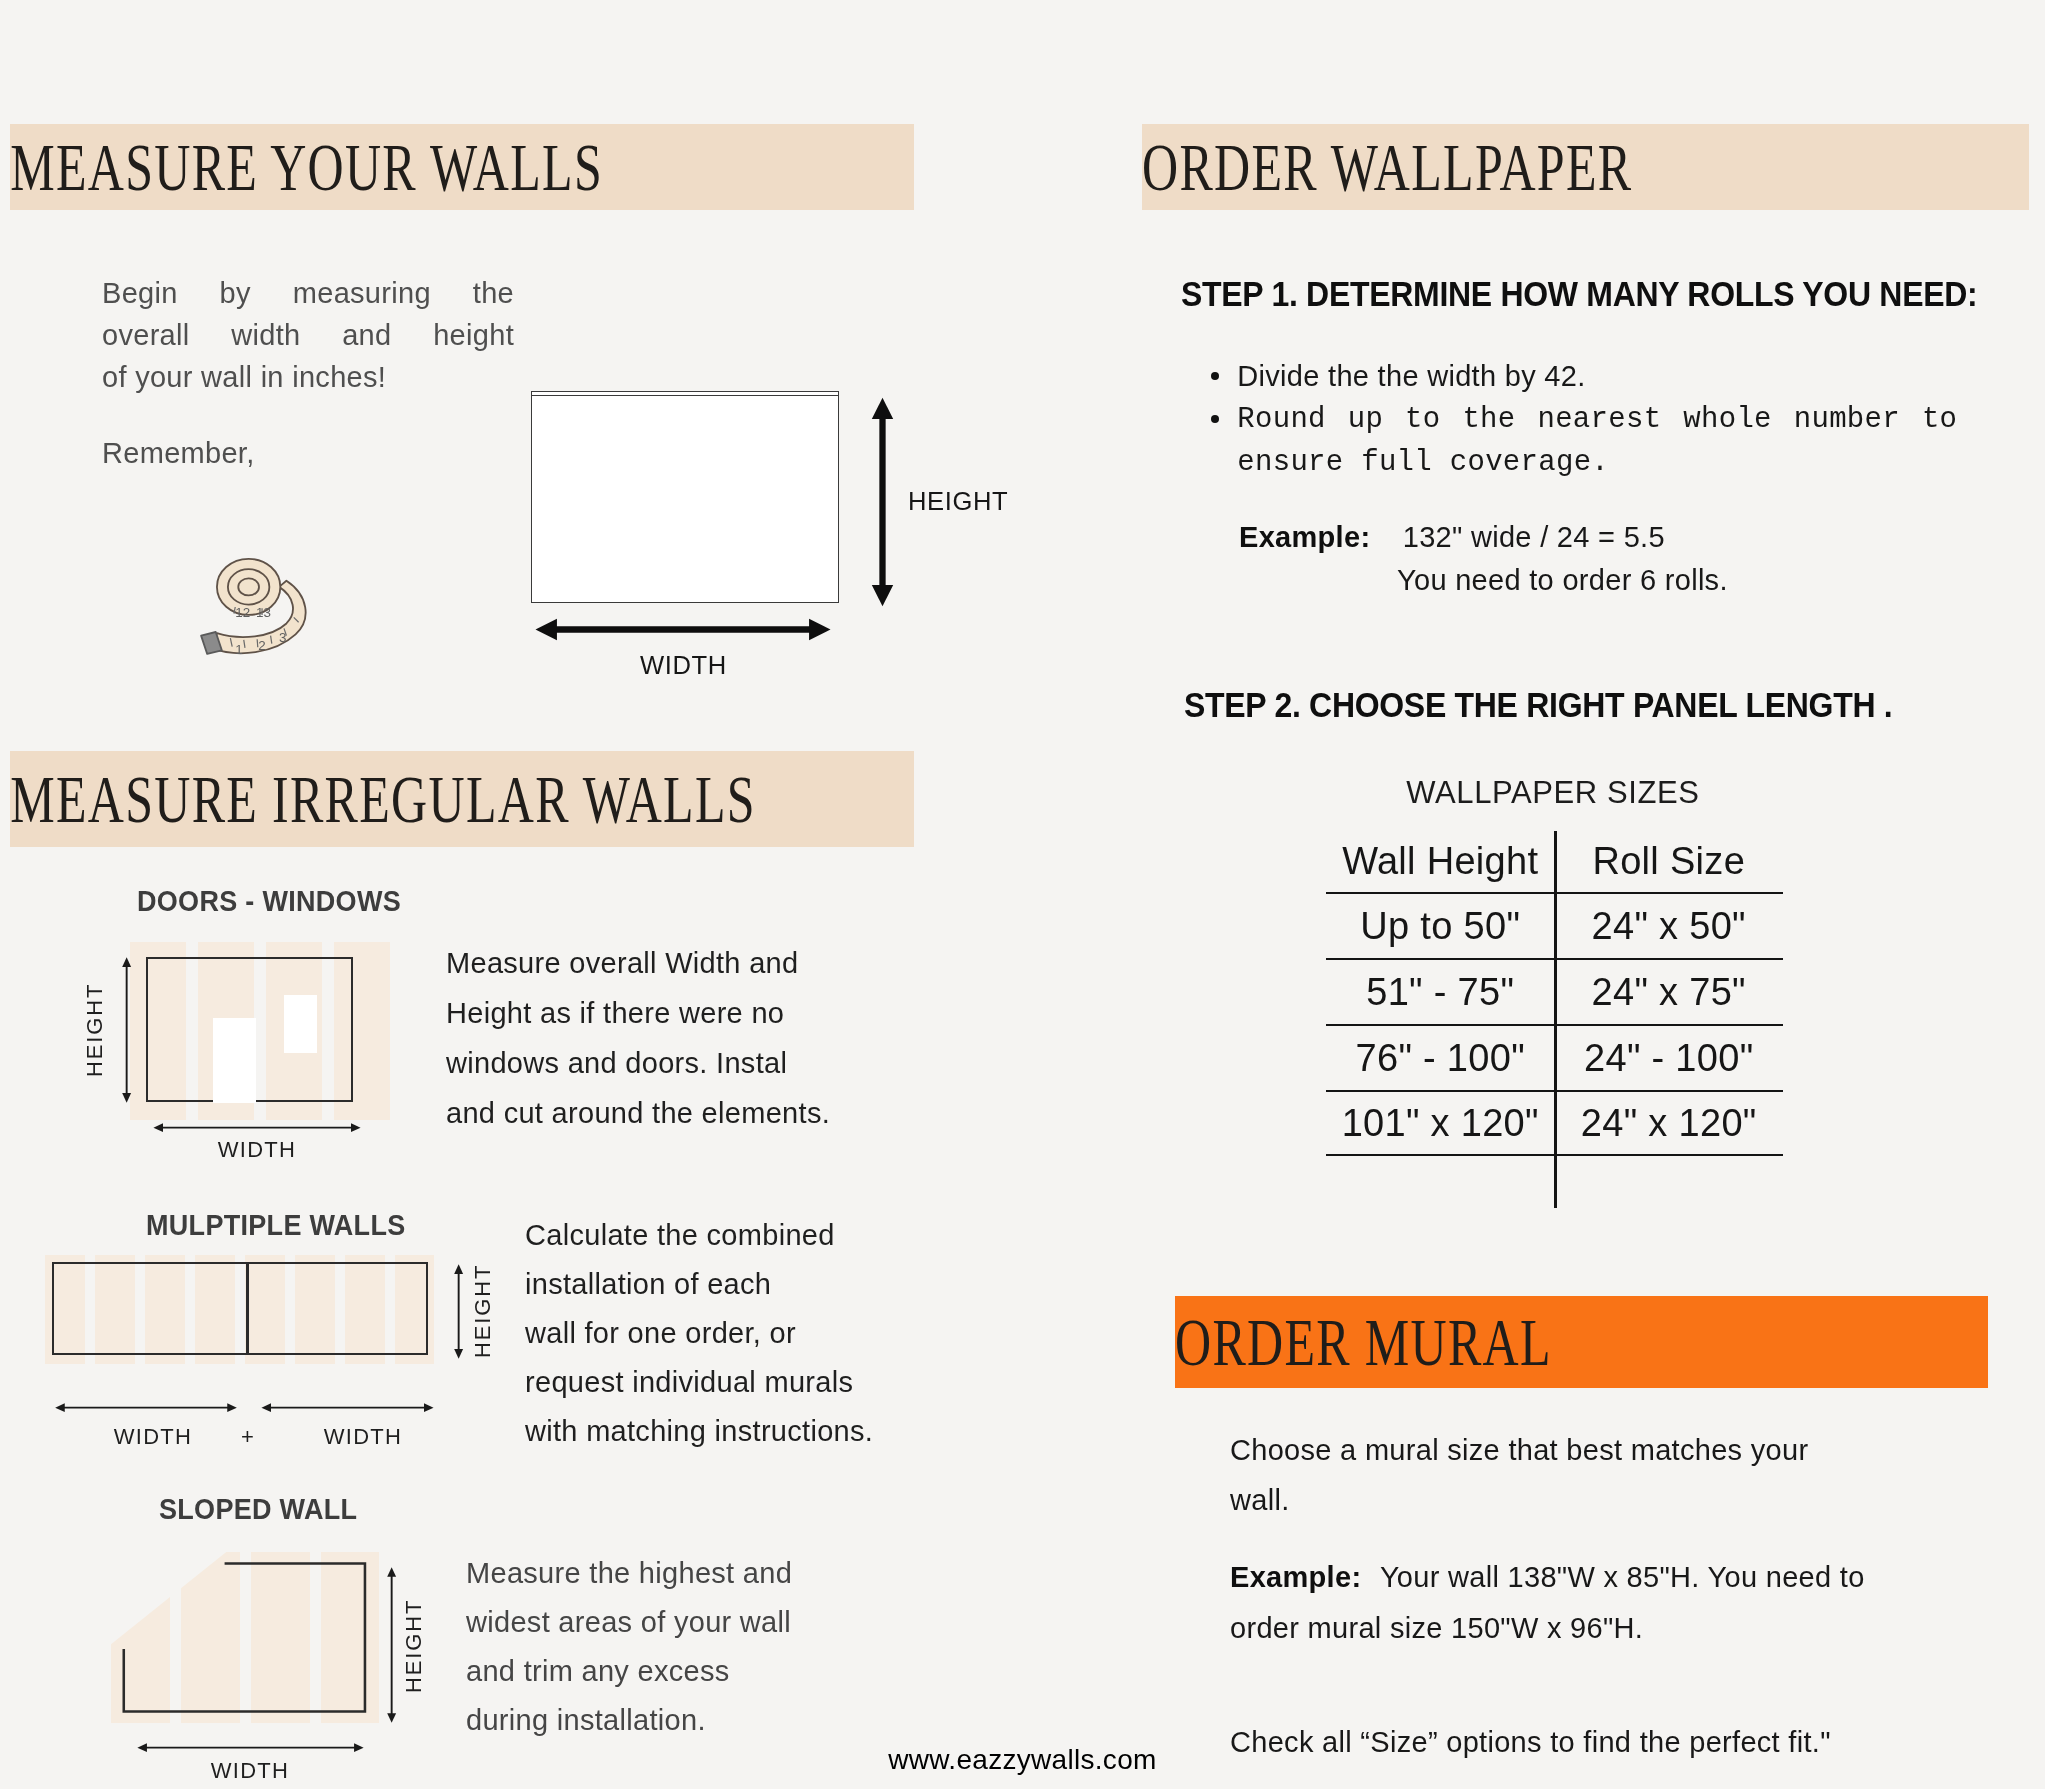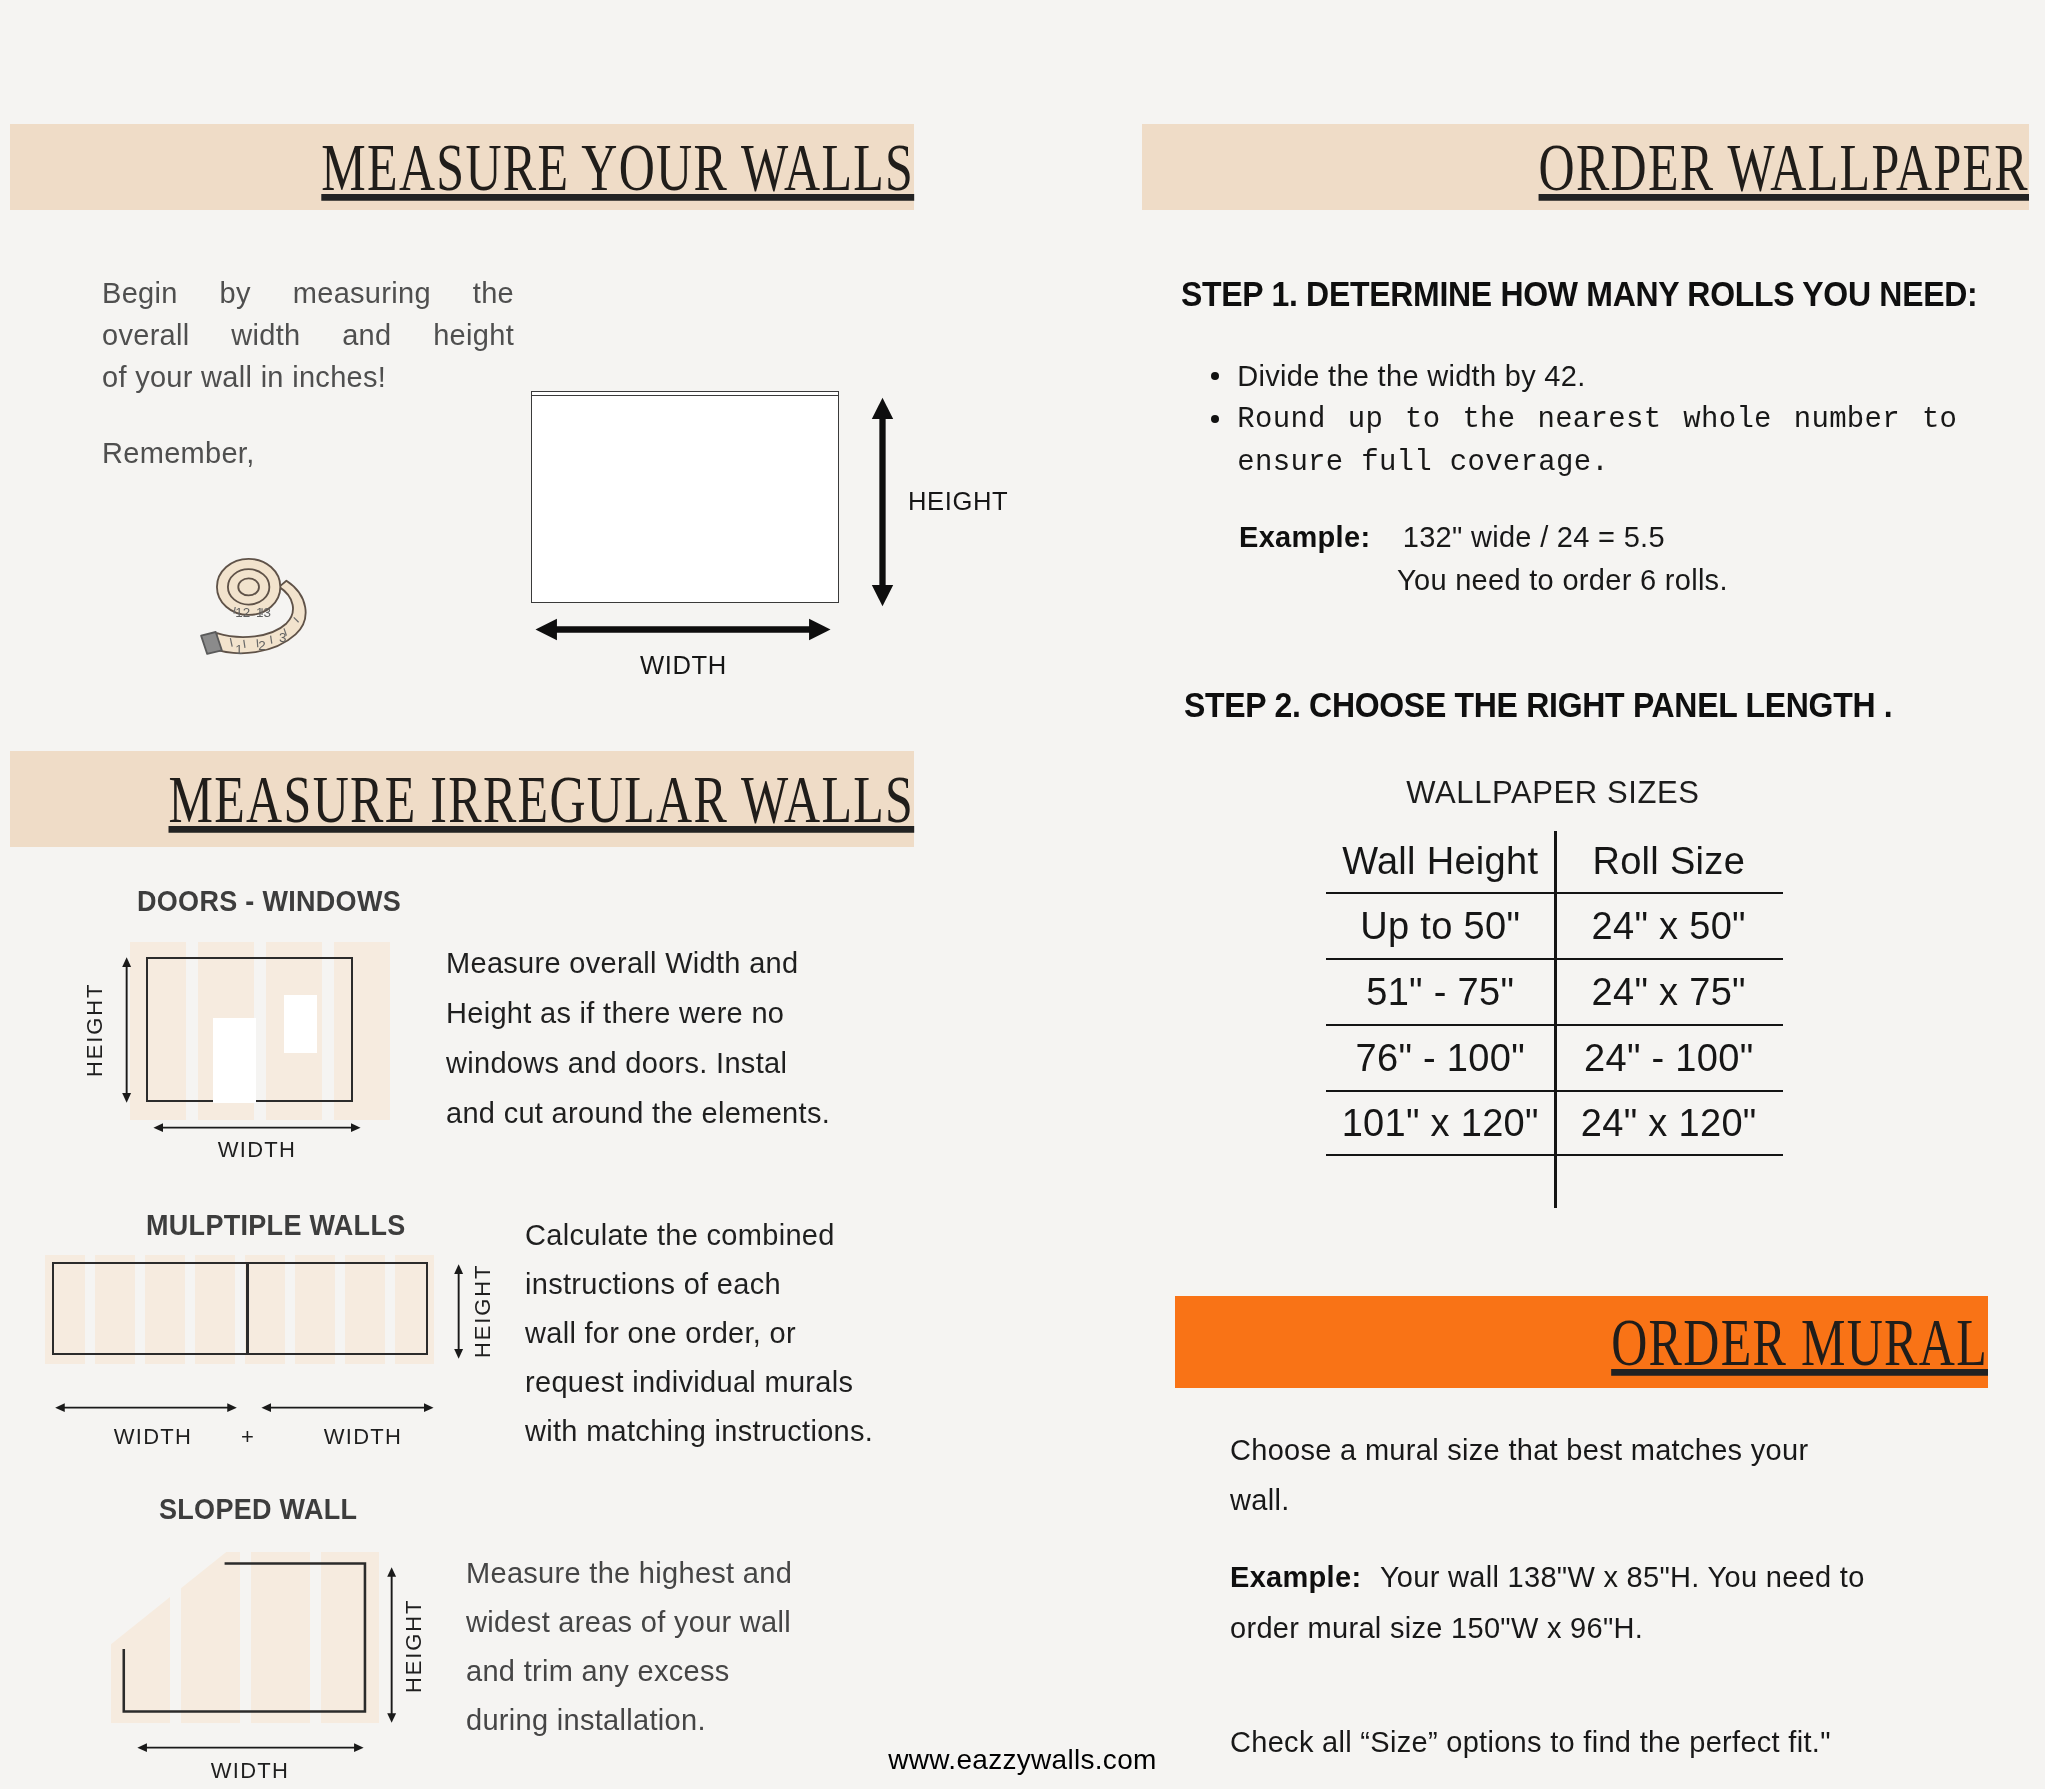--- a/index.html
+++ b/index.html
@@ -1,20 +1,20 @@
 <!DOCTYPE html>
 <html lang="en" style="font-size:10.2px"><head>
 <meta charset="utf-8">
 <style>
   html,body{margin:0;padding:0;}
   .page{position:relative;width:2046px;height:1790px;background:#f5f4f2;
         font-family:"Liberation Sans",sans-serif;color:#222;overflow:hidden;}
 
   
-  .banner{position:absolute;background:#efdcc7;display:flex;align-items:center;justify-content:flex-end;text-decoration:underline;}
+  .banner{position:absolute;background:#efdcc7;display:flex;align-items:center;justify-content:flex-start;}
   .banner.mural{background:#f97316;}
   .banner-title{font-family:"Liberation Serif",serif;font-weight:400;color:#201d1a;
 
                 font-size:50px;letter-spacing:1.3px;white-space:nowrap;transform:scaleY(1.35);}
 
   
   .tblock{position:absolute;font-size:29px;line-height:42px;color:#4f4f4f;letter-spacing:0.3px;}
   .tblock.dark{color:#1f1f1f;}
   .just{text-align:justify;text-align-last:justify;}
   .sub-head{position:absolute;font-weight:700;font-size:27px;color:#3d3d3d;
@@ -166,21 +166,21 @@
   <svg class="arrow" style="left:261px;top:1400px;" width="173" height="15.3" viewBox="0 0 270 24">
     <line x1="8" y1="12" x2="262" y2="12" stroke="#1a1a1a" stroke-width="3"></line>
     <polygon points="0,12 15,5 15,19" fill="#1a1a1a"></polygon>
     <polygon points="270,12 255,5 255,19" fill="#1a1a1a"></polygon>
   </svg>
   <div class="dlabel" style="left:89px;top:1424px;width:128px;">WIDTH</div>
   <div class="dlabel" style="left:229px;top:1424px;width:38px;">+</div>
   <div class="dlabel" style="left:299px;top:1424px;width:128px;">WIDTH</div>
   <div class="tblock dark" style="left:525px;top:1211px;width:422px;line-height:49px;">
     <div>Calculate the combined</div>
-    <div>instructions of each</div>
+    <div>installation of each</div>
     <div>wall for one order, or</div>
     <div>request individual murals</div>
     <div>with matching instructions.</div>
   </div>
 
   <div class="sub-head" style="left:159px;top:1494px;">SLOPED WALL</div>
   <div class="sw-shape" style="left:111px;top:1552px;width:268px;height:171px;"></div>
   <svg class="arrow" style="left:111px;top:1552px;z-index:2;" width="268" height="171" viewBox="0 0 420 268">
     <path d="M20 152 L20 250 L398 250 L398 18 L178 18" fill="none" stroke="#2b2b2b" stroke-width="4"></path>
   </svg>

